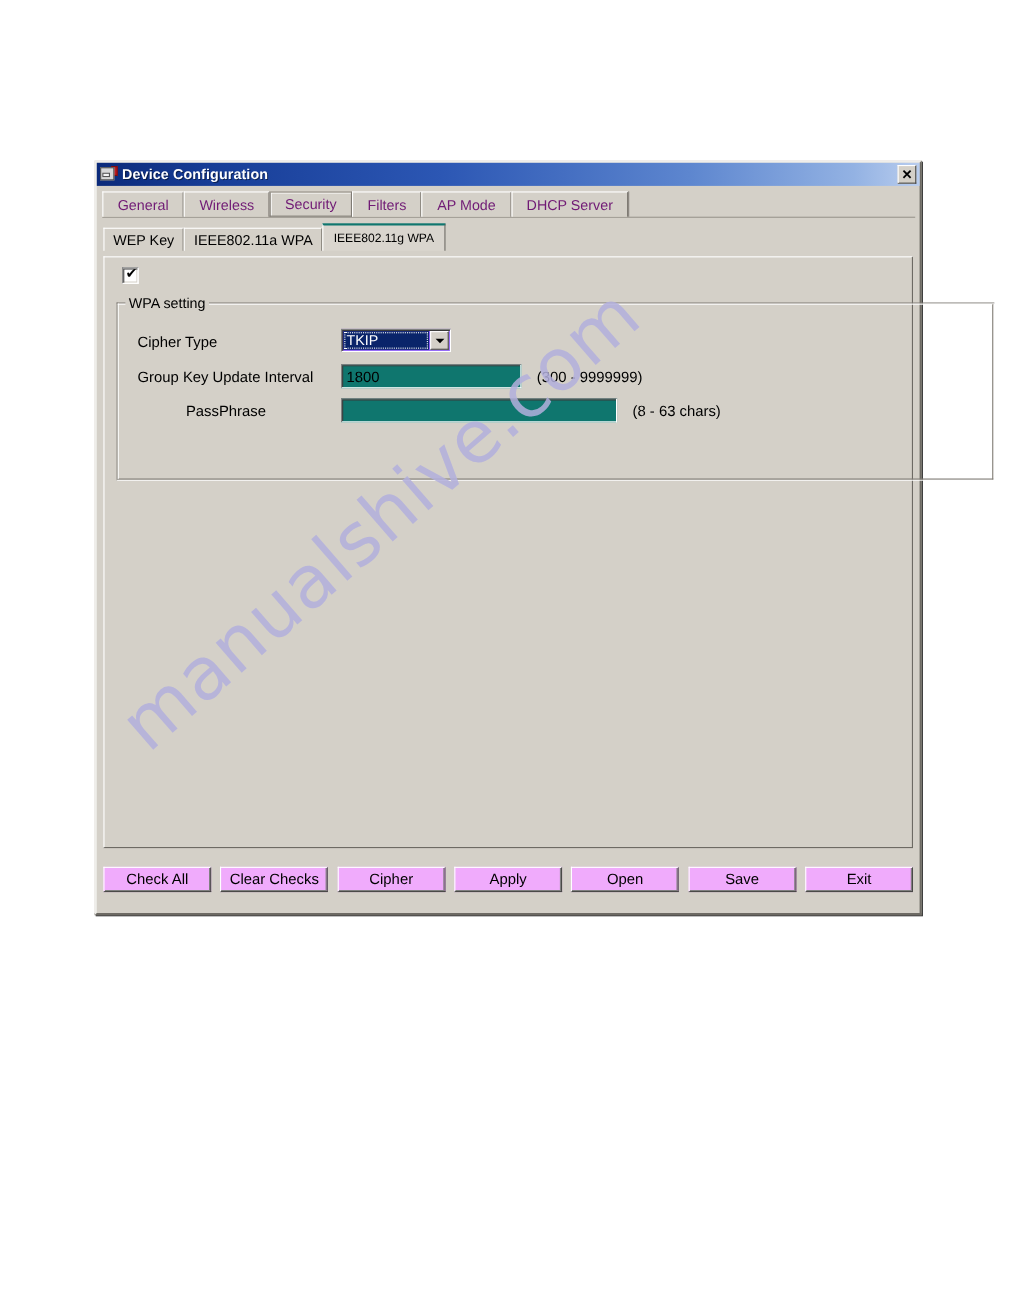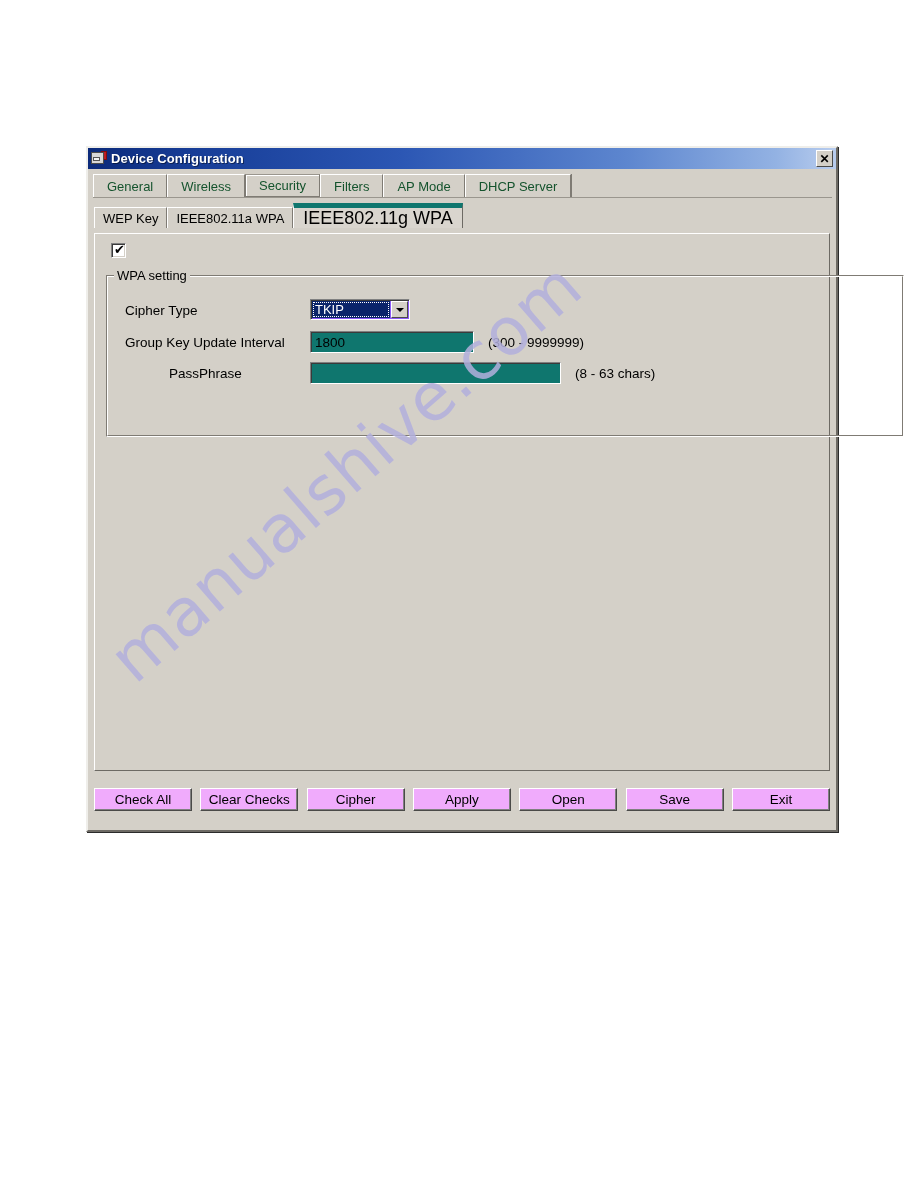--- a/index.html
+++ b/index.html
@@ -148,21 +148,21 @@
     box-sizing: border-box;
   }
   .tab {
     height: 23px;
     padding: 0 13px;
     display: flex;
     align-items: center;
     justify-content: center;
     font-family: "Liberation Sans", sans-serif;
     font-size: 13px;
-    color: #14532d;
+    color: #701a75;
     background: #d4d0c8;
     border-left: 1px solid #ffffff;
     border-top: 1px solid #ffffff;
     border-right: 1px solid #7f7b74;
     box-sizing: border-box;
     white-space: nowrap;
     cursor: default;
     position: relative;
   }
   .tab.selected {
@@ -200,24 +200,24 @@
     border-top: 1px solid #ffffff;
     border-left: 1px solid #ffffff;
     border-right: 1px solid #7f7b74;
     box-sizing: border-box;
     white-space: nowrap;
     cursor: default;
   }
   .subtab.selected {
     height: 25px;
     background: #d9d5ce;
-    border-top: 5px solid #0f766e;
+    border-top: 2px solid #0f766e;
     border-left: 1px solid #ffffff;
     border-right: 1px solid #6d6a64;
-    font-size: 18px;
+    font-size: 11px;
     padding: 0 9px;
     align-items: center;
   }
   .subtab-filler {
     flex: 1 1 auto;
     height: 1px;
   }
 
   
   .tabpanel {

